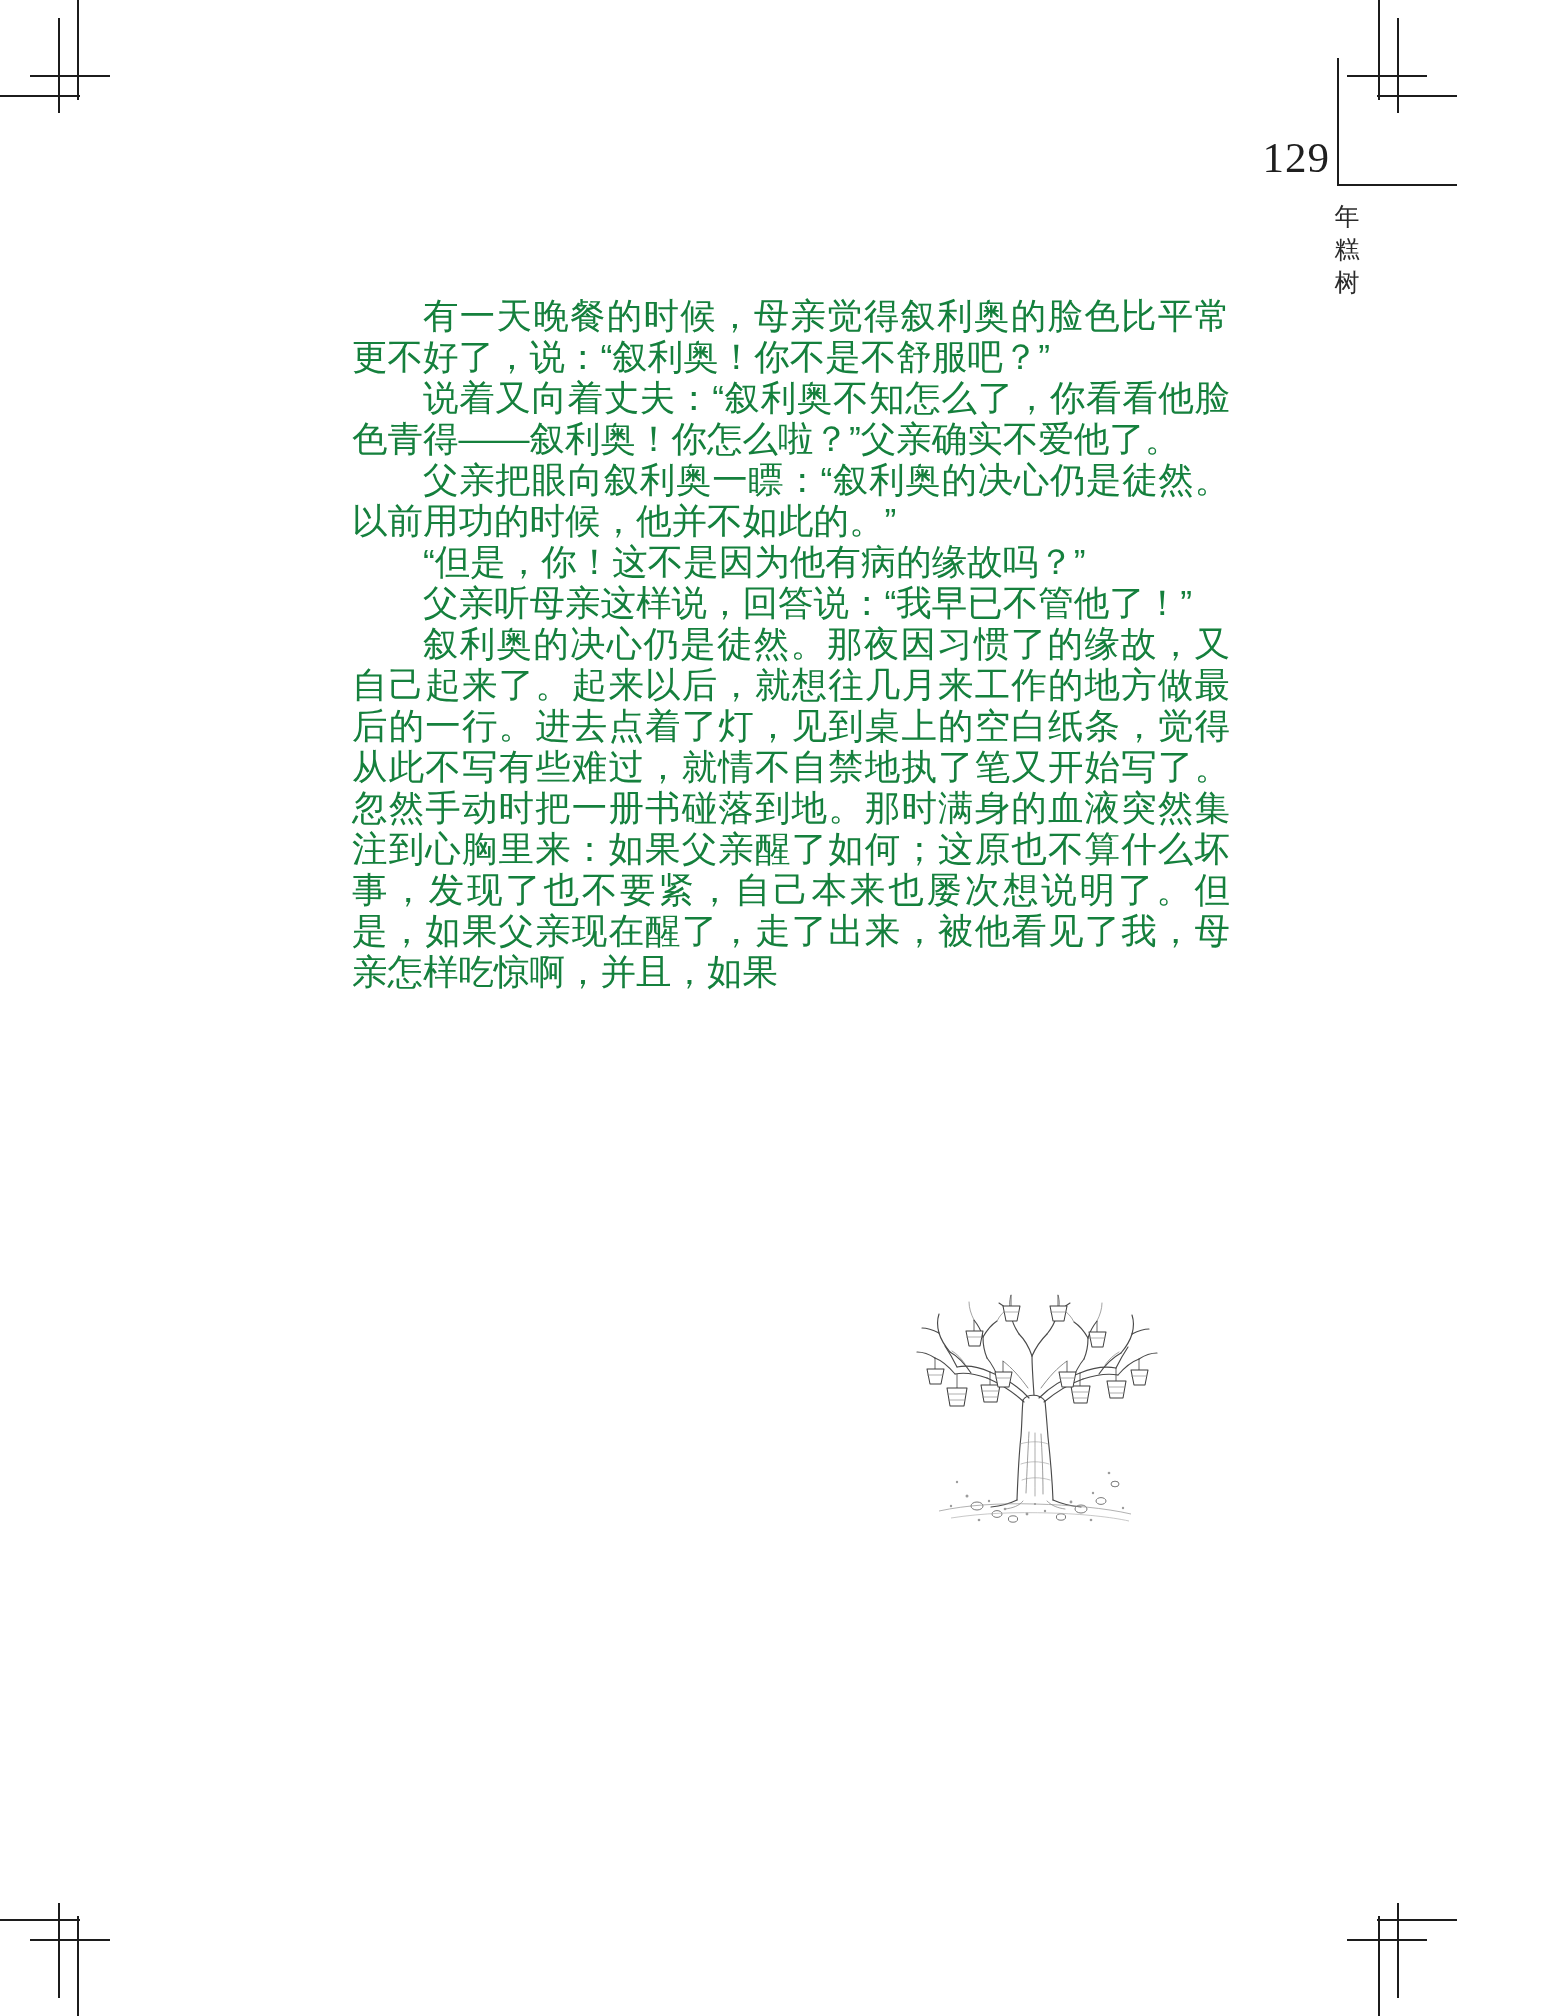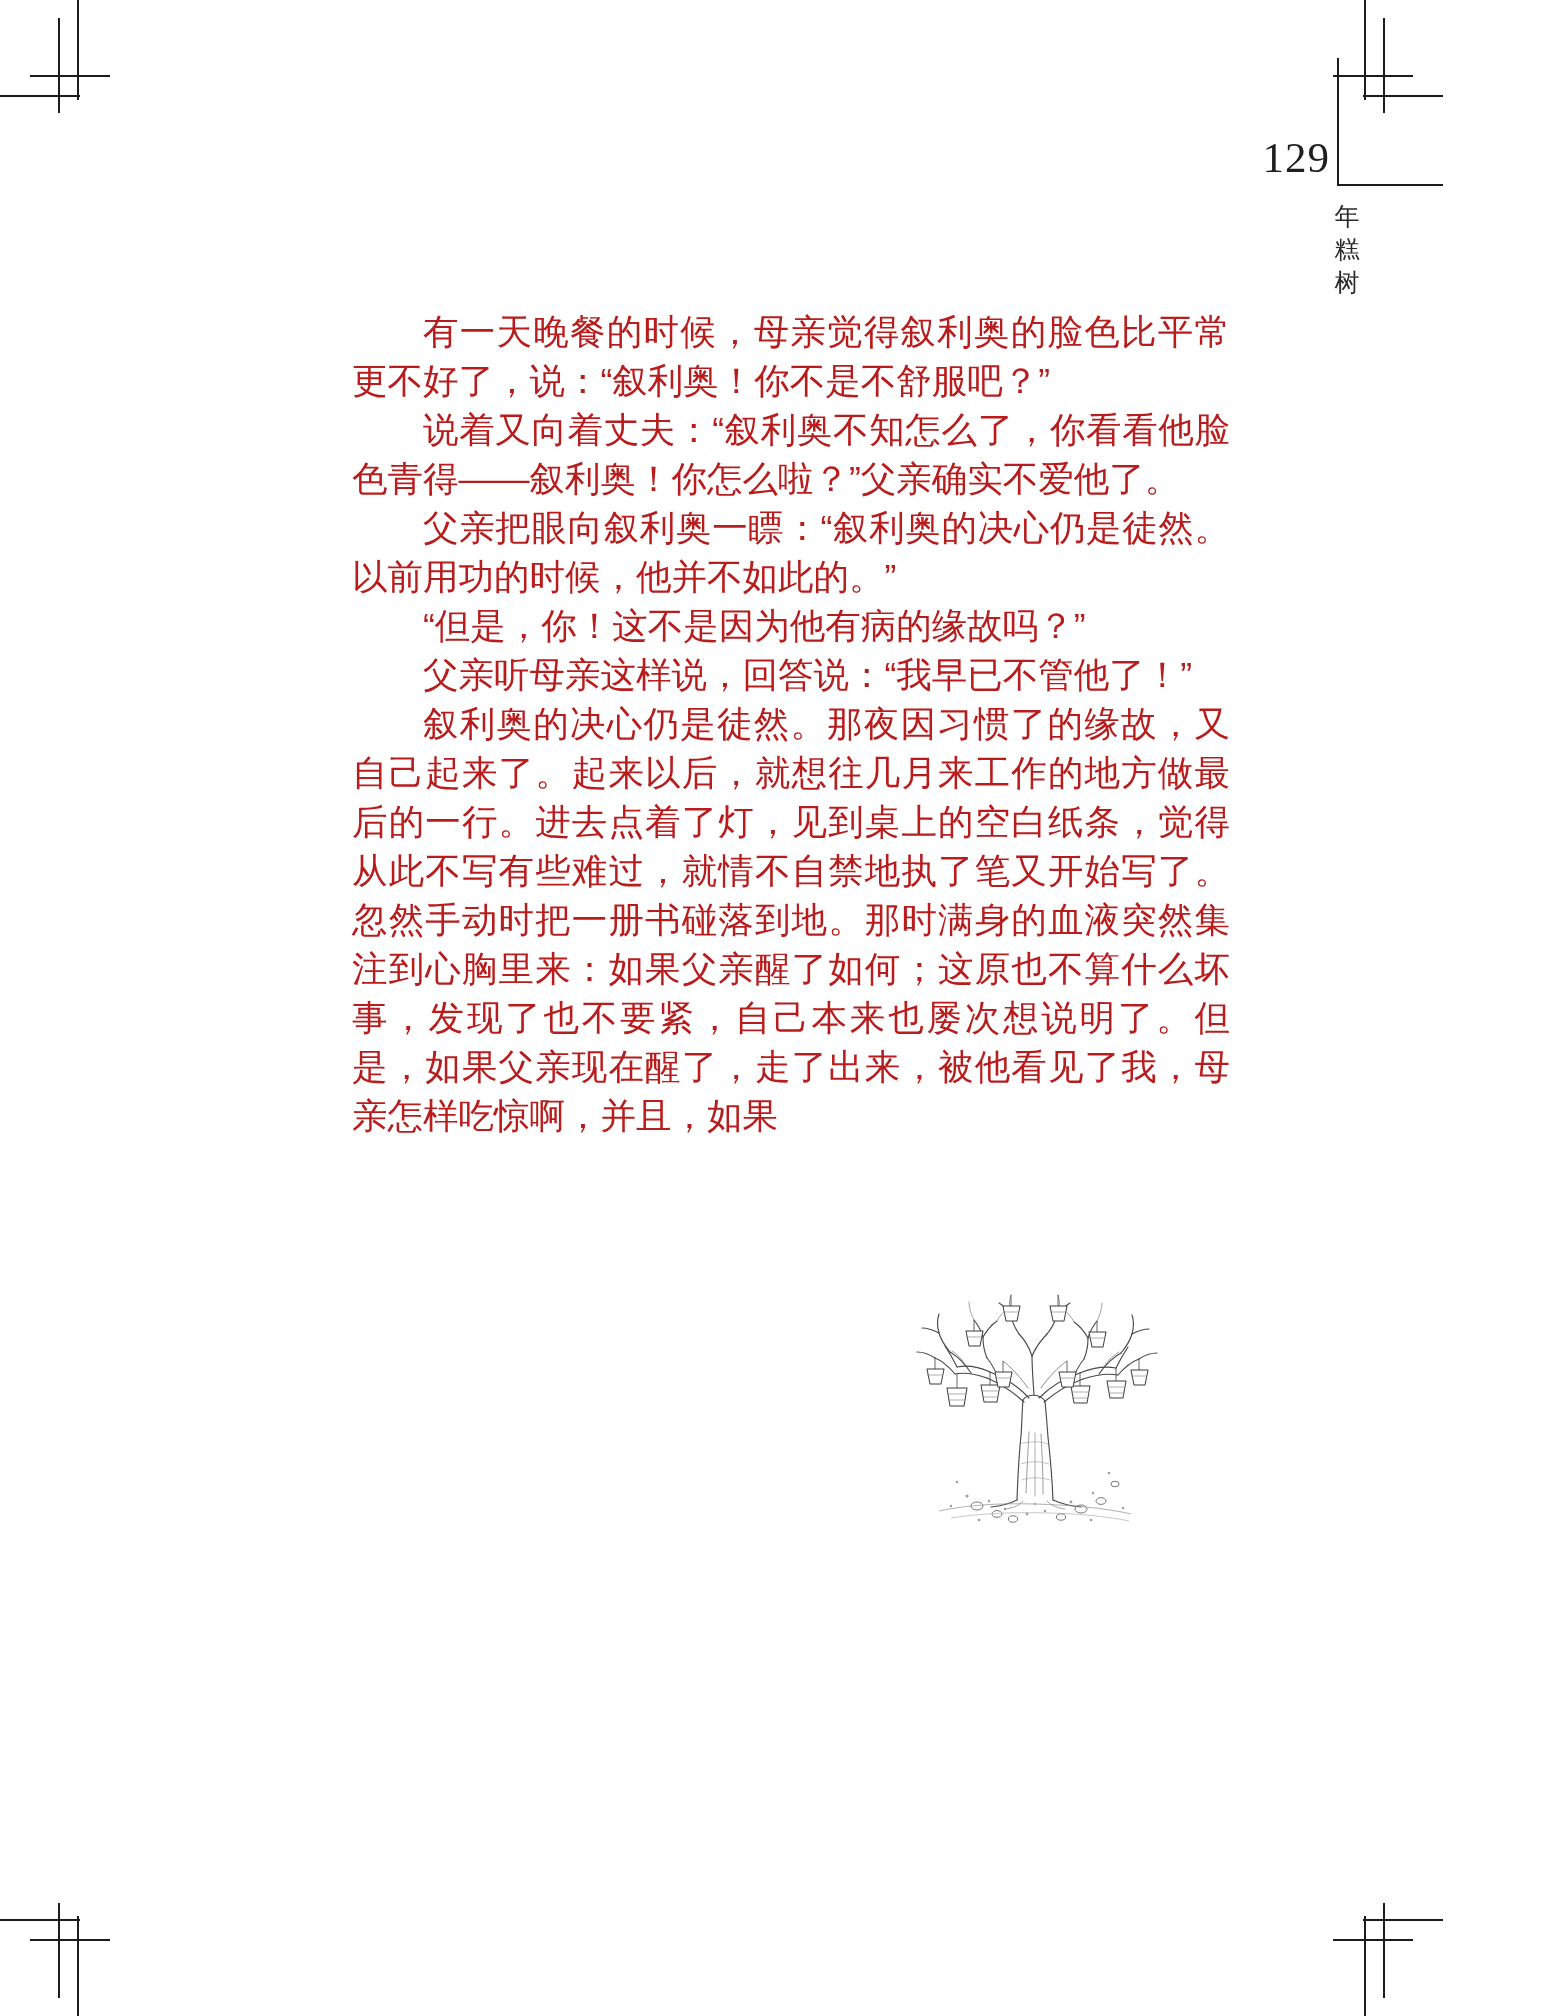--- a/index.html
+++ b/index.html
@@ -7,20 +7,21 @@
     padding: 0;
     background: #ffffff;
   }
   #page {
     position: relative;
     width: 1443px;
     height: 2016px;
     background: #ffffff;
     overflow: hidden;
     font-family: "Liberation Sans", "DejaVu Sans", sans-serif;
+    padding-left: 14px;
   }
 
   
   .cropmark {
     position: absolute;
     width: 120px;
     height: 120px;
   }
   .cropmark span {
     position: absolute;
@@ -105,25 +106,25 @@
     color: #2a2a2a;
     text-align: center;
     letter-spacing: 0px;
   }
   #chapter-label .ch { display: block; }
 
   
   #body-text {
     position: absolute;
     left: 352px;
-    top: 308px;
+    top: 296px;
     width: 878px;
     font-size: 35.5px;
-    line-height: 49px;
-    color: #b91c1c;
+    line-height: 41px;
+    color: #15803d;
     text-align: justify;
     text-justify: inter-character;
   }
   #body-text p {
     margin: 0 0 0 0;
     text-indent: 2em;
     text-align: justify;
     text-align-last: left;
     white-space: normal;
   }

